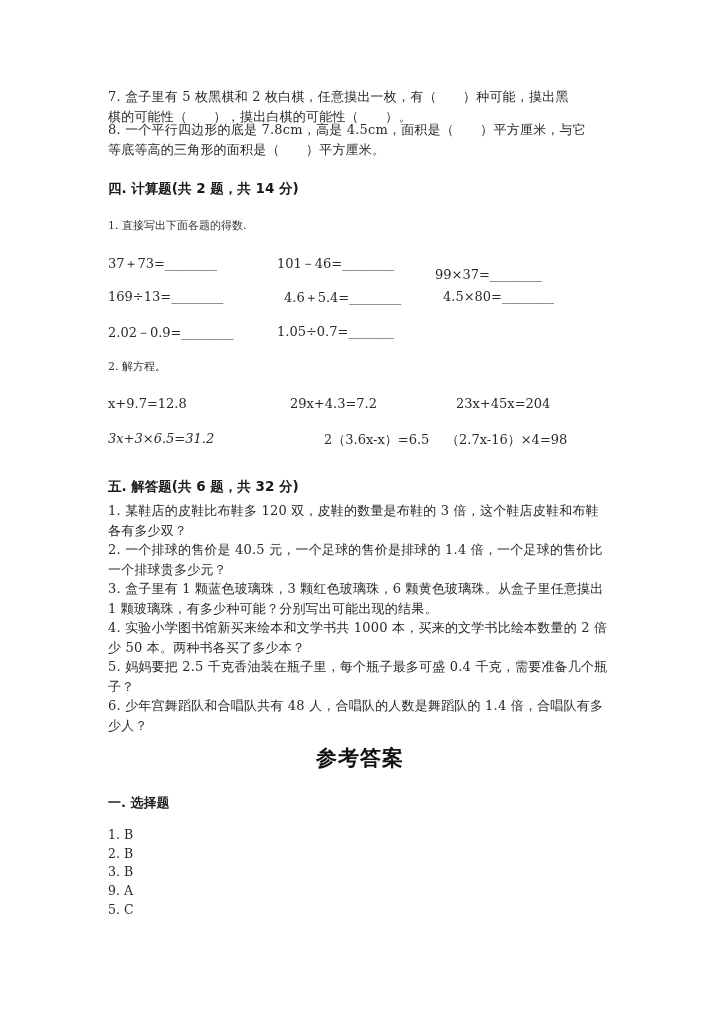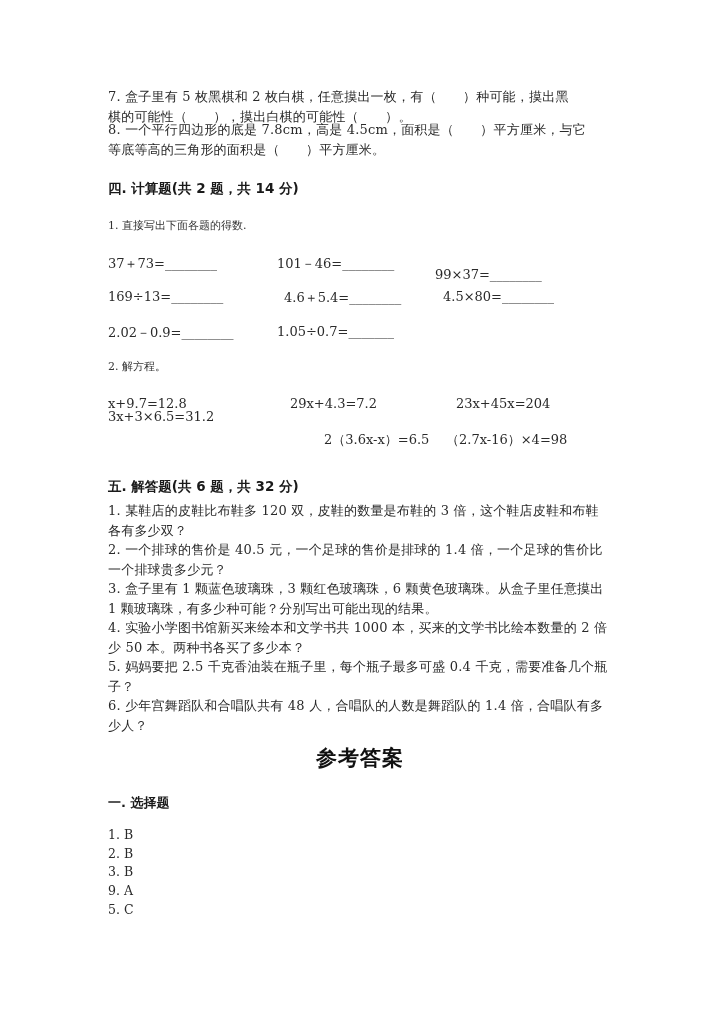--- a/index.html
+++ b/index.html
@@ -103,21 +103,21 @@
 
   <div class="cell" style="left:108px; top:324px;">2.02－0.9=________</div>
   <div class="cell" style="left:277px; top:324px;">1.05÷0.7=_______</div>
 
   <div class="sub" style="top:359px;">2. 解方程。</div>
 
   <div class="cell" style="left:108px; top:396px;">x+9.7=12.8</div>
   <div class="cell" style="left:290px; top:396px;">29x+4.3=7.2</div>
   <div class="cell" style="left:456px; top:396px;">23x+45x=204</div>
 
-  <div class="cell" style="left:108px; top:409px;">3x+3×6.5=31.2</div>
+  <div class="cell" style="left:108px; top:431px;font-style:italic;">3x+3×6.5=31.2</div>
   <div class="cell" style="left:283px; top:431px;margin-left:41px;">2（3.6x-x）=6.5</div>
   <div class="cell" style="left:446px; top:431px;">（2.7x-16）×4=98</div>
 
   <div class="heading" style="top:478px;">五. 解答题(共 6 题，共 32 分)</div>
 
   <div class="para" style="top:501px;">
     <p style="white-space:normal;">1. 某鞋店的皮鞋比布鞋多 120 双，皮鞋的数量是布鞋的 3 倍，这个鞋店皮鞋和布鞋各有多少双？</p>
     <p style="white-space:normal;">2. 一个排球的售价是 40.5 元，一个足球的售价是排球的 1.4 倍，一个足球的售价比一个排球贵多少元？</p>
     <p style="white-space:normal;">3. 盒子里有 1 颗蓝色玻璃珠，3 颗红色玻璃珠，6 颗黄色玻璃珠。从盒子里任意摸出 1 颗玻璃珠，有多少种可能？分别写出可能出现的结果。</p>
     <p style="white-space:normal;">4. 实验小学图书馆新买来绘本和文学书共 1000 本，买来的文学书比绘本数量的 2 倍少 50 本。两种书各买了多少本？</p>

